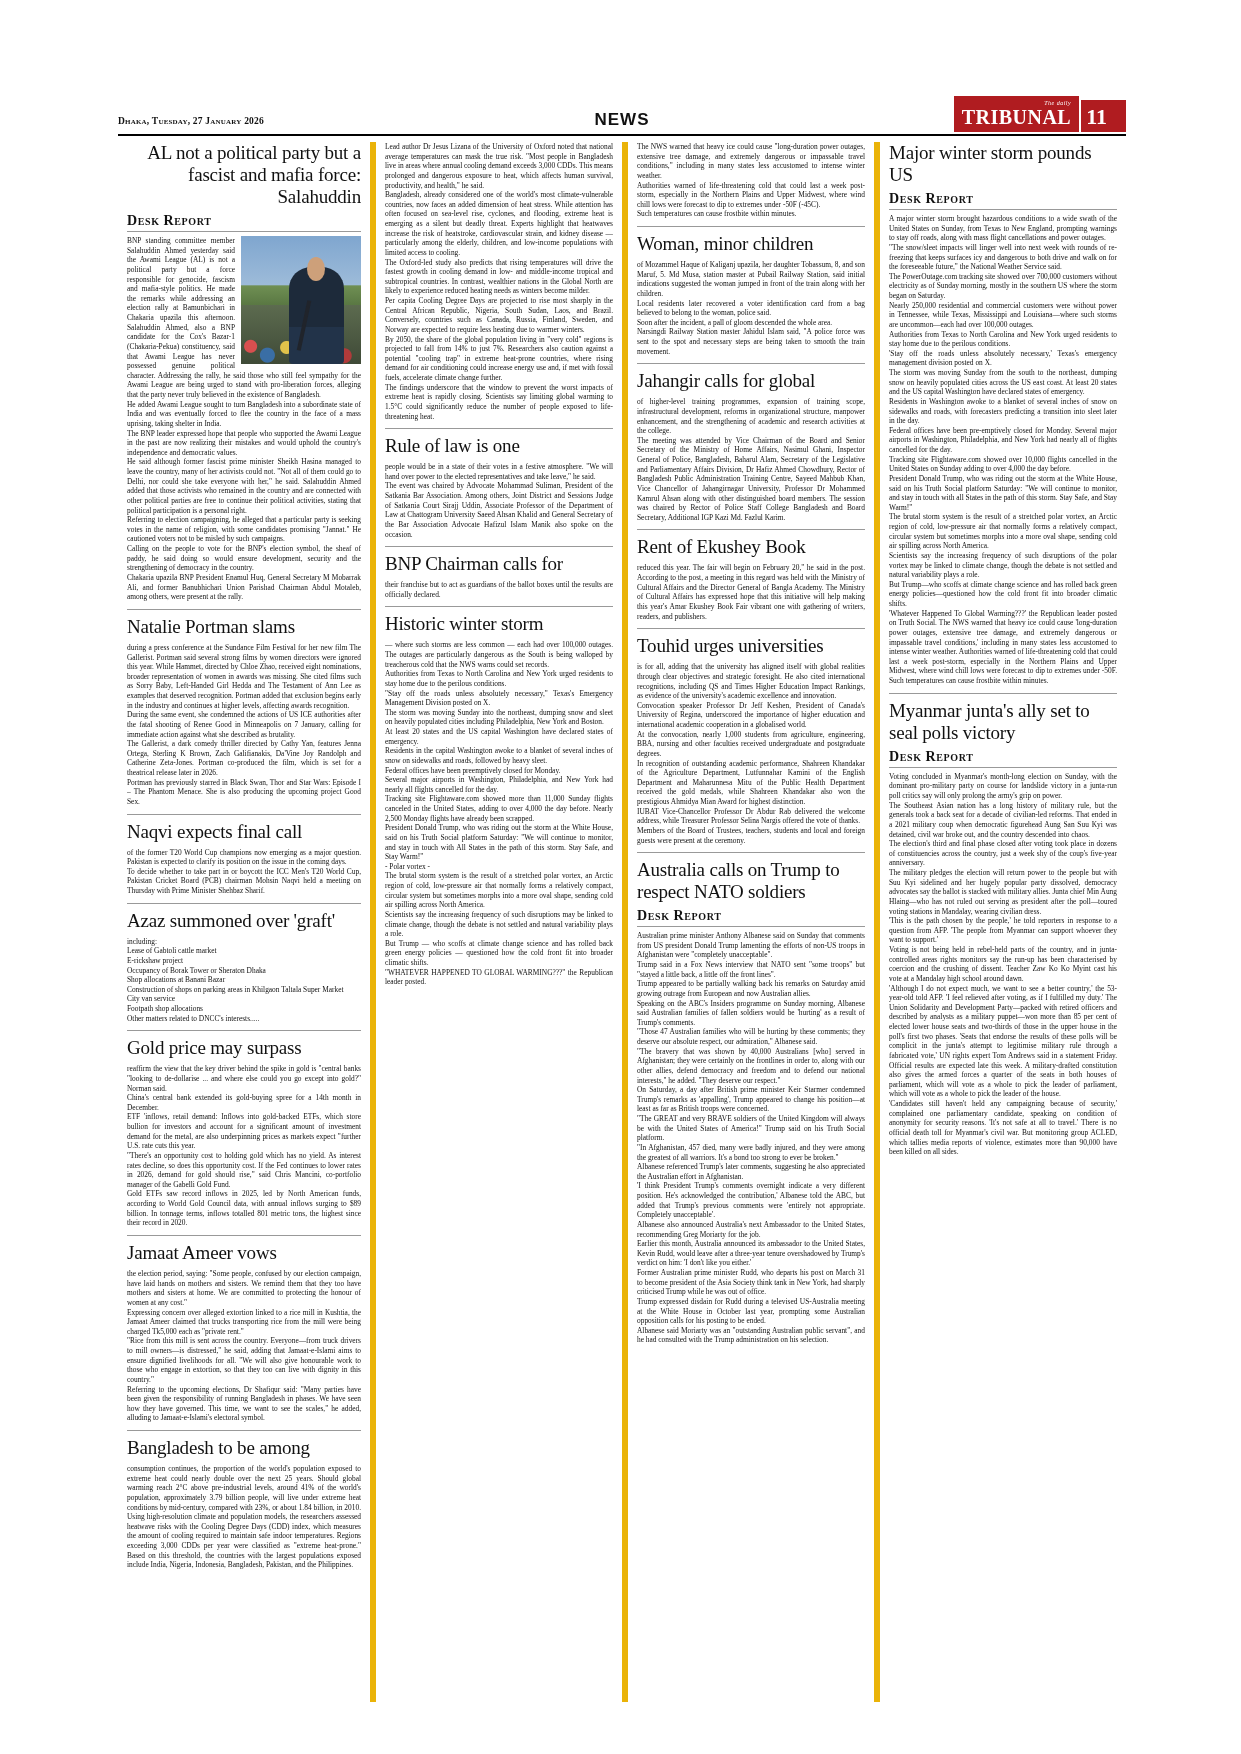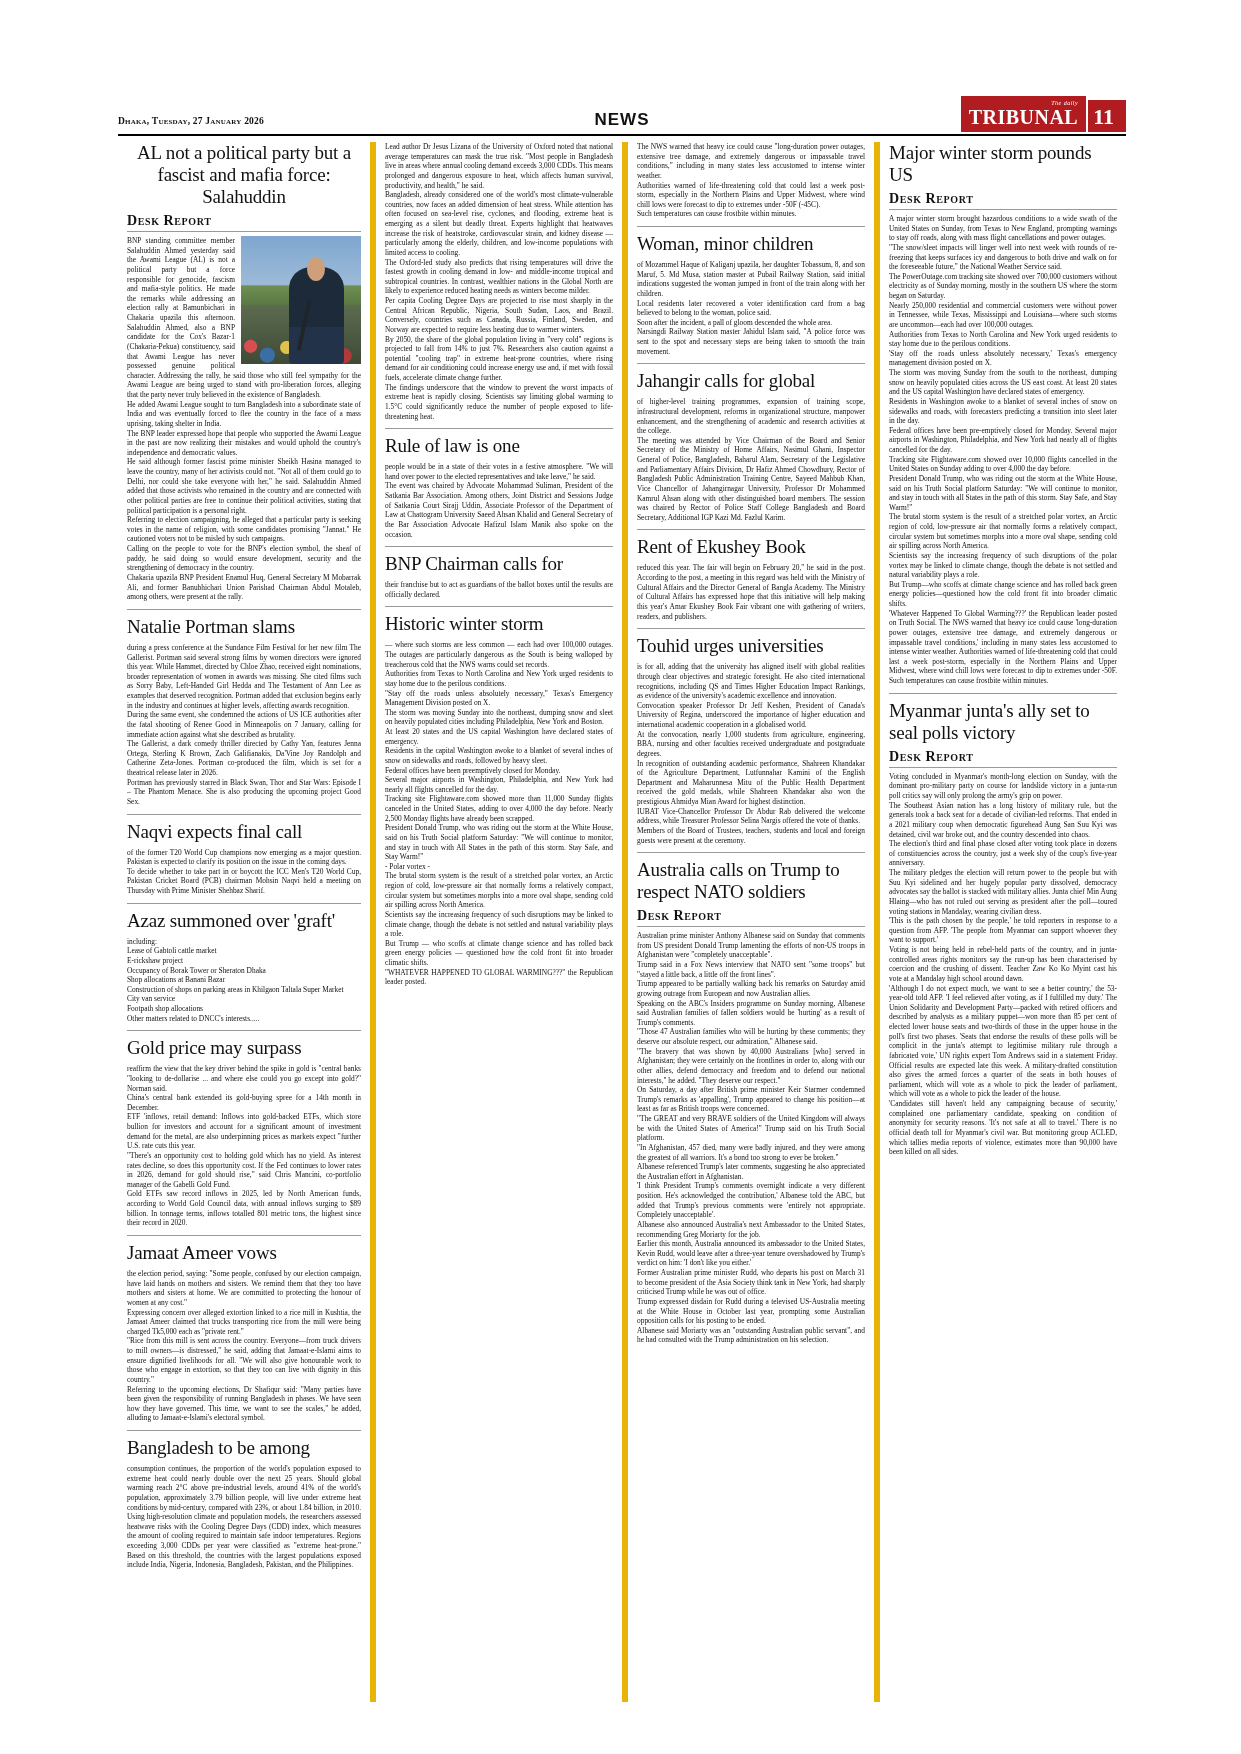--- a/index.html
+++ b/index.html
@@ -80,21 +80,21 @@
     font-size: 20px;
     font-weight: bold;
     letter-spacing: 0.5px;
     font-family: "Liberation Serif", serif;
   }
   .page-num {
     background: #b01c20;
     color: #fff;
     font-size: 22px;
     font-weight: bold;
-    padding: 6px 12px 4px 5px;
+    padding: 6px 19px 4px 5px;
     margin-left: 2px;
     font-family: "Liberation Serif", serif;
     line-height: 1;
   }
 
   
   .cols {
     position: absolute;
     left: 118px;
     top: 142px;
@@ -116,21 +116,21 @@
   h2.headline {
     font-family: "Liberation Serif", serif;
     font-weight: normal;
     font-size: 19px;
     line-height: 1.16;
     margin: 0 0 5px 0;
     text-align: left;
     letter-spacing: -0.2px;
   }
   h2.headline.left {
-    text-align: center;
+    text-align: right;
   }
   .byline {
     font-size: 14px;
     font-variant: small-caps;
     font-weight: bold;
     letter-spacing: 0.6px;
     margin: 0 0 4px 0;
     padding-bottom: 2px;
     border-bottom: 1px solid #999;
     font-family: "Liberation Serif", serif;

